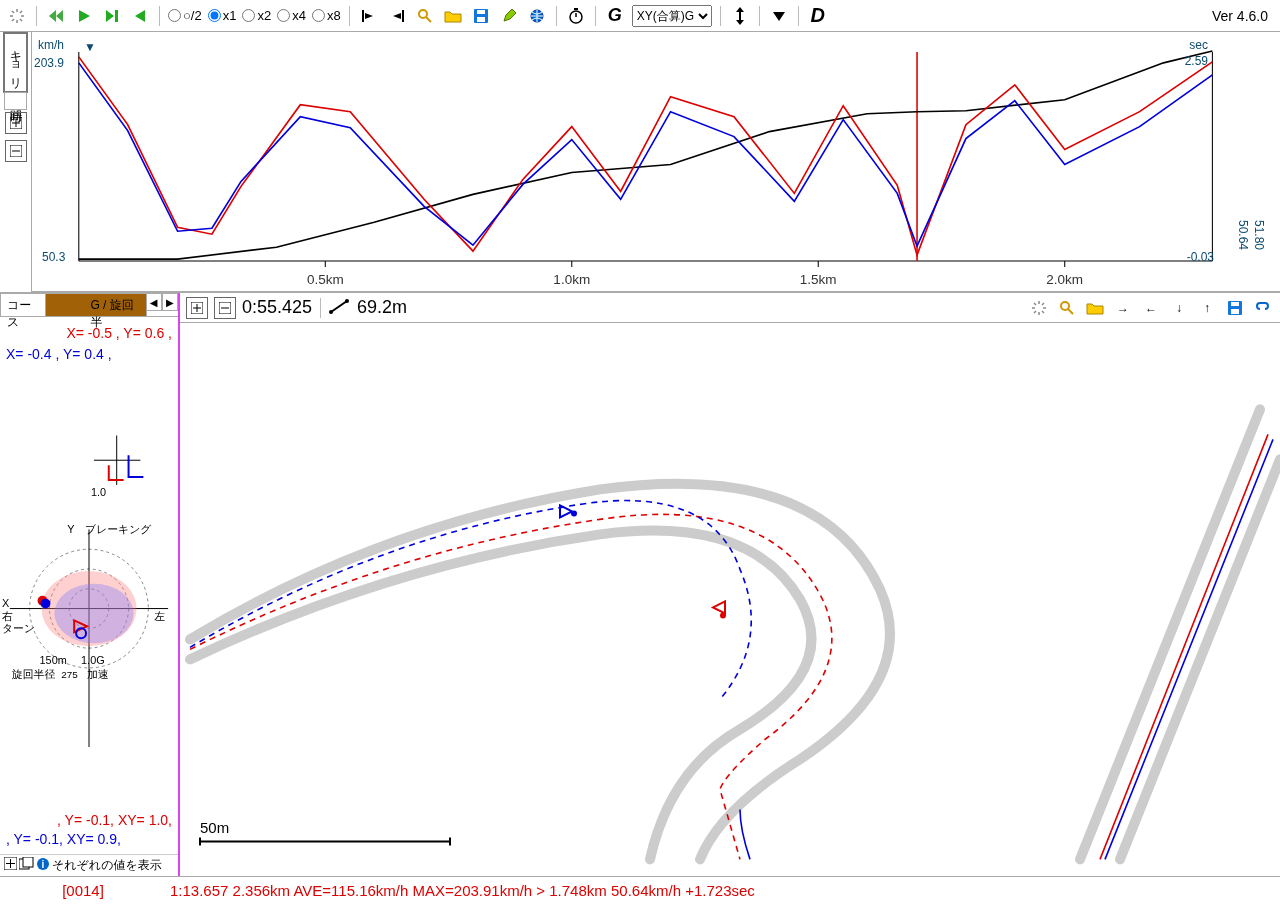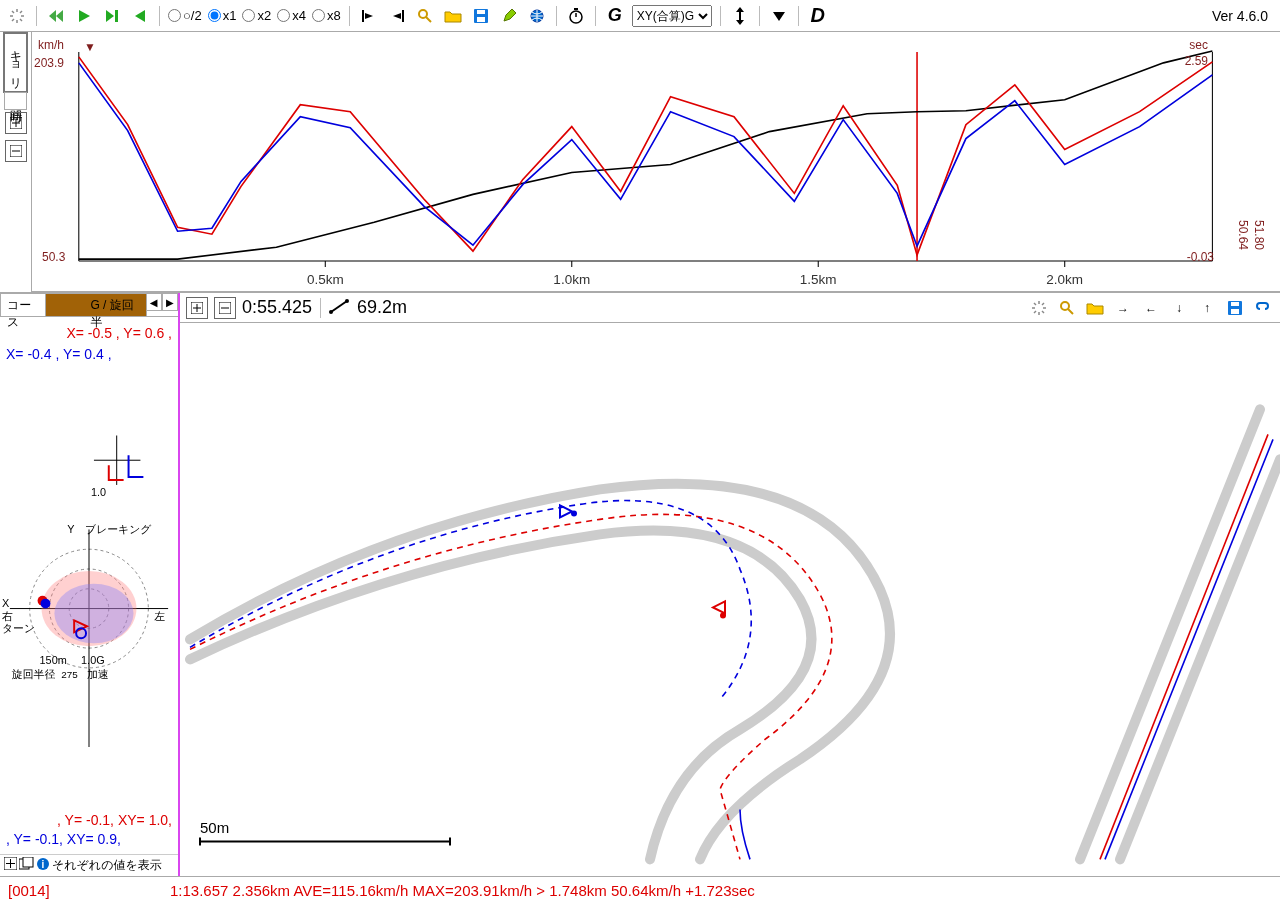--- a/index.html
+++ b/index.html
@@ -19,21 +19,21 @@
 
 
 .side-tabs { grid-column: 1; grid-row: 1; border-right: 1px solid #aaa; display: flex; flex-direction: column; align-items: center; }
 .side-tab { writing-mode: vertical-rl; padding: 8px 2px; border: 1px solid #aaa; background: #fff; font-size: 12px; cursor: pointer; margin-bottom: -1px; }
 .side-tab.sel { border: 2px solid #777; }
 .sq-btn { width: 22px; height: 22px; border: 1px solid #666; display: flex; align-items: center; justify-content: center; margin: 3px; cursor: pointer; }
 
 
 .chart-wrap { grid-column: 2; grid-row: 1; position: relative; border-bottom: 1px solid #aaa; }
 .chart-wrap svg { width: 100%; height: 100%; display: block; }
-.ax-lbl { position: absolute; font-size: 12px; color: #7f1d1d; }
+.ax-lbl { position: absolute; font-size: 12px; color: #0c4a6e; }
 
 
 .lower { grid-column: 1 / span 2; grid-row: 2; display: grid; grid-template-columns: 180px 1fr; border-top: 1px solid #aaa; }
 
 
 .lpanel { border-right: 2px solid #d946ef; display: flex; flex-direction: column; }
 .lpanel-tabs { height: 24px; display: flex; border-bottom: 1px solid #aaa; }
 .lpanel-tab { padding: 3px 6px; border: 1px solid #aaa; border-bottom: none; margin-right: -1px; font-size: 12px; cursor: pointer; background: #fff; }
 .lpanel-tab.active { background: #a16207; padding-left: 44px; }
 .arrow-btn { width: 18px; height: 18px; border: 1px solid #aaa; display: flex; align-items: center; justify-content: center; cursor: pointer; font-size: 10px; }
@@ -422,18 +422,18 @@
             <line x1="0" y1="0" x2="0" y2="8" stroke="#000" stroke-width="2"></line>
             <line x1="250" y1="0" x2="250" y2="8" stroke="#000" stroke-width="2"></line>
           </g>
         </svg>
       </div>
     </div>
   </div>
 
   <div class="status">
     <div class="row">
-      <span class="red" style="min-width:150px;text-align:left">[0014]</span>
+      <span class="red" style="min-width:150px;text-align:center">[0014]</span>
       <span class="red">1:13.657 2.356km AVE=115.16km/h MAX=203.91km/h &gt; 1.748km 50.64km/h +1.723sec</span>
     </div>
   </div>
 
 </div>
 
 </body></html>

